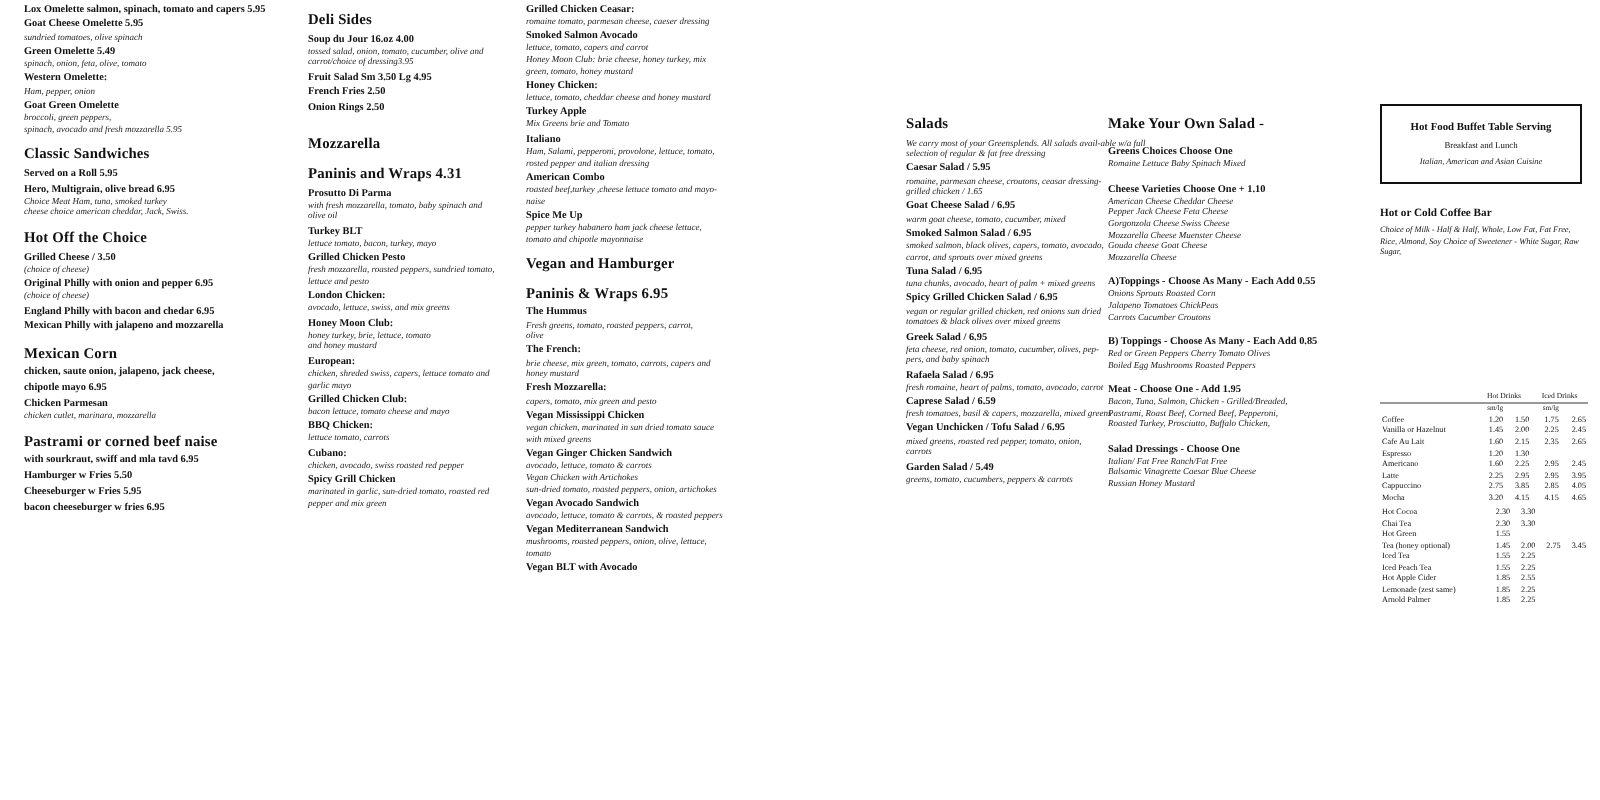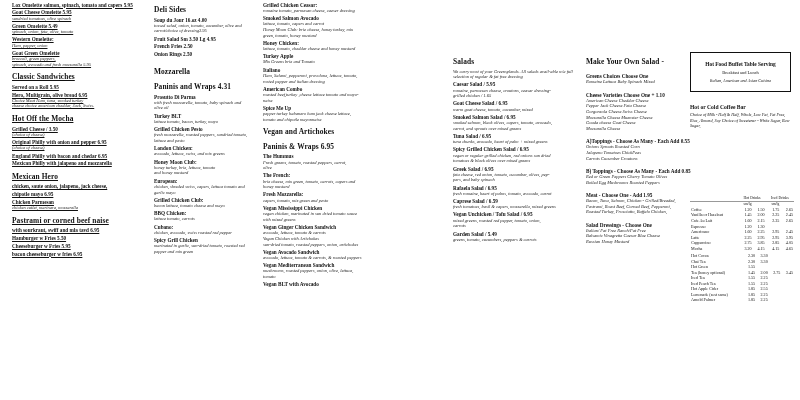--- a/index.html
+++ b/index.html
@@ -3,25 +3,25 @@
 <meta charset="utf-8">
 <style>
   html,body{margin:0;padding:0;}
   body{
     width:800px;height:400px;background:#ffffff;overflow:hidden;
     font-family:"Liberation Serif",serif;color:#111;
   }
   .page{position:relative;width:800px;height:400px;}
   .col{position:absolute;top:0;}
   
-  #c1{left:12px;width:122px;text-decoration:underline;}
+  #c1{left:12px;width:122px;}
   #c2{left:154px;width:120px;}
   #c3{left:263px;width:124px;}
   #c4{left:442px;width:128px;margin-left:11px;}
-  #c5{left:554px;width:134px;margin-left:32px;}
+  #c5{left:554px;width:134px;}
 
   .h1{font-weight:bold;font-size:7.4px;letter-spacing:.1px;margin:6px 0 2px;line-height:1.15;}
   .item{font-weight:bold;font-size:5.2px;margin:1.6px 0 0;line-height:1.2;}
   .desc{font-style:italic;font-size:4.5px;margin:0;line-height:1.25;color:#222;}
   .gap{height:5px;}
   .gap-s{height:3px;}
 
   
   .buffet{
     position:absolute;left:690px;top:52px;width:101px;height:40px;
@@ -63,30 +63,30 @@
         <div class="desc">broccoli, green peppers,</div>
         <div class="desc">spinach, avocado and fresh mozzarella  5.95</div>
       </div>
     <div class="h1">Classic Sandwiches</div>
     <div id="c1-classic">
         <div class="item">Served on a Roll 5.95</div>
         <div class="item">Hero, Multigrain, olive bread 6.95</div>
         <div class="desc">Choice Meat Ham, tuna, smoked turkey</div>
         <div class="desc">cheese choice american cheddar, Jack, Swiss.</div>
       </div>
-    <div class="h1">Hot Off the Mocha</div>
+    <div class="h1">Hot Off the Choice</div>
     <div id="c1-grill">
         <div class="item">Grilled Cheese / 3.50</div>
         <div class="desc">(choice of cheese)</div>
         <div class="item">Original Philly with onion and pepper 6.95</div>
         <div class="desc">(choice of cheese)</div>
         <div class="item">England Philly with bacon and chedar 6.95</div>
         <div class="item">Mexican Philly with jalapeno and mozzarella</div>
       </div>
-    <div class="h1">Mexican Hero</div>
+    <div class="h1">Mexican Corn</div>
     <div id="c1-mex">
         <div class="item">chicken, saute onion, jalapeno, jack cheese,</div>
         <div class="item">chipotle mayo 6.95</div>
         <div class="item">Chicken Parmesan</div>
         <div class="desc">chicken cutlet, marinara, mozzarella</div>
       </div>
     <div class="h1">Pastrami or corned beef naise</div>
     <div id="c1-pas">
         <div class="item">with sourkraut, swiff and mla tavd 6.95</div>
         <div class="item">Hamburger w Fries 5.50</div>
@@ -152,21 +152,21 @@
         <div class="item">Italiano</div>
         <div class="desc">Ham, Salami, pepperoni, provolone, lettuce, tomato,</div>
         <div class="desc">rosted pepper and italian dressing</div>
         <div class="item">American Combo</div>
         <div class="desc">roasted beef,turkey ,cheese lettuce tomato and mayo-</div>
         <div class="desc">naise</div>
         <div class="item">Spice Me Up</div>
         <div class="desc">pepper turkey habanero ham jack cheese lettuce,</div>
         <div class="desc">tomato and chipotle mayonnaise</div>
       </div>
-    <div class="h1">Vegan and Artichokes</div>
+    <div class="h1">Vegan and Hamburger</div>
     <div class="h1">Paninis &amp; Wraps  6.95</div>
     <div id="c3-vegan">
         <div class="item">The Hummus</div>
         <div class="desc">Fresh greens, tomato, roasted peppers, carrot,</div>
         <div class="desc">olive</div>
         <div class="item">The French:</div>
         <div class="desc">brie cheese, mix green, tomato, carrots, capers and</div>
         <div class="desc">honey mustard</div>
         <div class="item">Fresh Mozzarella:</div>
         <div class="desc">capers, tomato, mix green and pesto</div>

